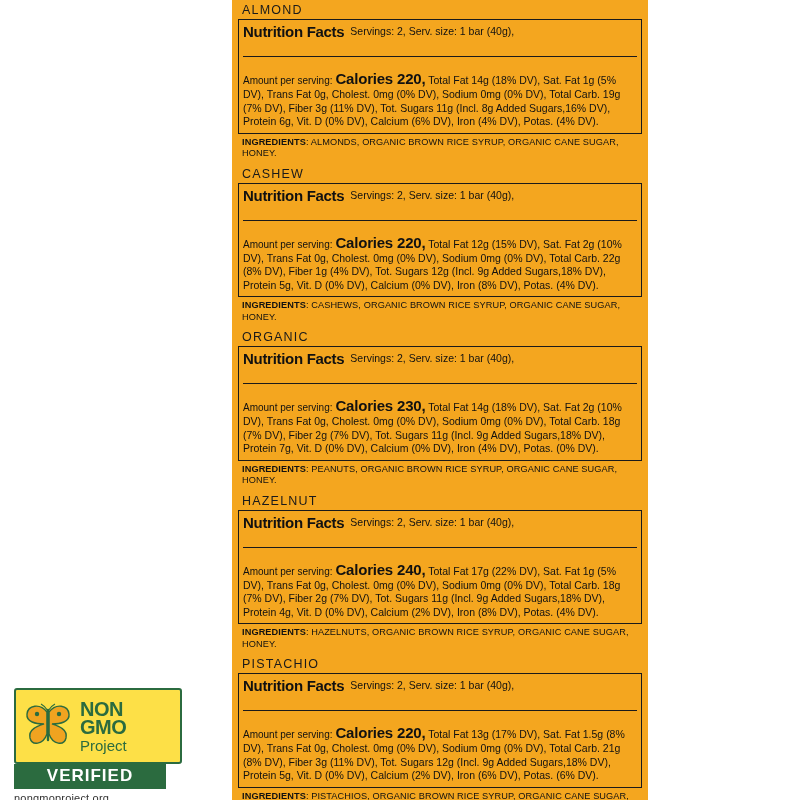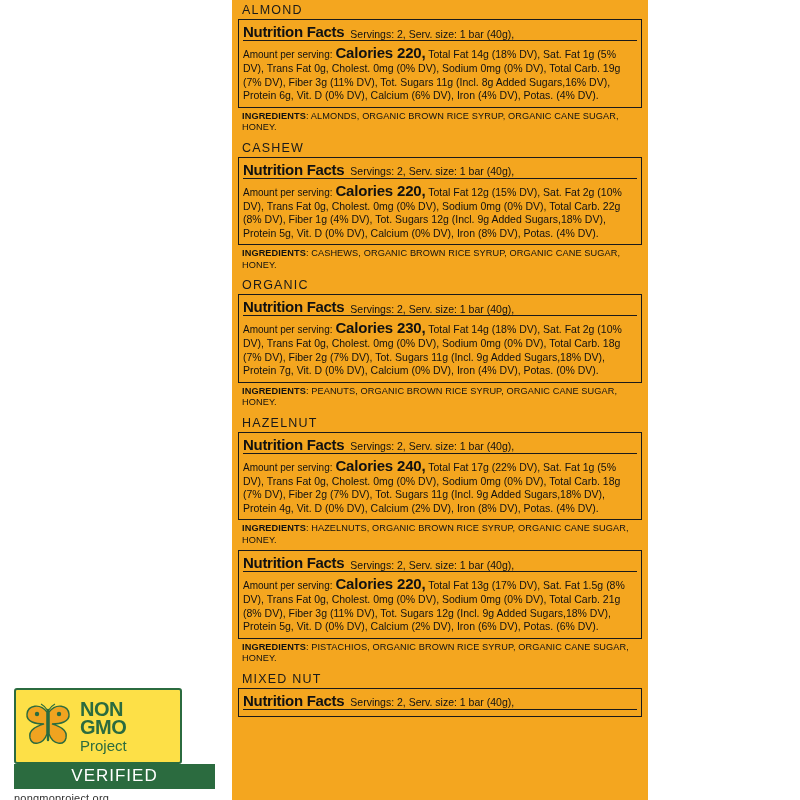--- a/index.html
+++ b/index.html
@@ -37,24 +37,24 @@
     padding: 3px 0 2px 4px;
   }
   .nf-box {
     border: 1.2px solid #1a1a1a;
     background: #f4a61f;
     padding: 3px 4px 4px 4px;
     box-sizing: border-box;
   }
   .nf-head {
     display: flex;
-    align-items: flex-end;
+    align-items: center;
     border-bottom: 1.2px solid #1a1a1a;
-    padding-bottom: 0;
-    margin-bottom: 2px;
+    padding-bottom: 16px;
+    margin-bottom: 12px;
   }
   .nf-title {
     font-family: "Liberation Sans", sans-serif;
     font-weight: bold;
     font-size: 15px;
     letter-spacing: -0.3px;
     color: #111;
     white-space: nowrap;
   }
   .nf-servings {
@@ -132,24 +132,24 @@
     margin-top: -2px;
   }
   .badge-project {
     font-family: "Liberation Sans", sans-serif;
     font-size: 15px;
     color: #2b6b3f;
     display: block;
     margin-top: 1px;
   }
   .badge-verified {
-    width: 201px;
+    width: 152px;
     background: #2b6b3f;
     color: #ffffff;
-    font-weight: normal;
+    font-weight: bold;
     font-size: 17px;
     letter-spacing: 1px;
     text-align: center;
     padding: 2px 0 3px 0;
     box-sizing: border-box;
   }
   .badge-url {
     font-size: 11px;
     color: #333;
     margin-top: 3px;
@@ -203,20 +203,21 @@
       <div class="nf-head">
         <span class="nf-title">Nutrition Facts</span>
         <span class="nf-servings">Servings: 2,  Serv. size: 1 bar (40g),</span>
       </div>
       <div class="nf-body"><span class="amt">Amount per serving:</span> <span class="cal">Calories 240,</span> <span>Total Fat 17g (22% DV), Sat. Fat 1g (5% DV), Trans Fat 0g, Cholest. 0mg (0% DV), Sodium 0mg (0% DV), Total Carb. 18g (7% DV), Fiber 2g (7% DV), Tot. Sugars 11g (Incl. 9g Added Sugars,18% DV), Protein 4g, Vit. D (0% DV), Calcium (2% DV), Iron (8% DV), Potas. (4% DV).</span></div>
     </div>
     <div class="ingredients"><b>INGREDIENTS</b><span>: HAZELNUTS, ORGANIC BROWN RICE SYRUP, ORGANIC CANE SUGAR, HONEY.</span></div>
   </div>
 
   <div class="flavor-block">
+    <div class="flavor-name">PISTACHIO</div>
     <div class="nf-box">
       <div class="nf-head">
         <span class="nf-title">Nutrition Facts</span>
         <span class="nf-servings">Servings: 2,  Serv. size: 1 bar (40g),</span>
       </div>
       <div class="nf-body"><span class="amt">Amount per serving:</span> <span class="cal">Calories 220,</span> <span>Total Fat 13g (17% DV), Sat. Fat 1.5g (8% DV), Trans Fat 0g, Cholest. 0mg (0% DV), Sodium 0mg (0% DV), Total Carb. 21g (8% DV), Fiber 3g (11% DV), Tot. Sugars 12g (Incl. 9g Added Sugars,18% DV), Protein 5g, Vit. D (0% DV), Calcium (2% DV), Iron (6% DV), Potas. (6% DV).</span></div>
     </div>
     <div class="ingredients"><b>INGREDIENTS</b><span>: PISTACHIOS, ORGANIC BROWN RICE SYRUP, ORGANIC CANE SUGAR, HONEY.</span></div>
   </div>
 

